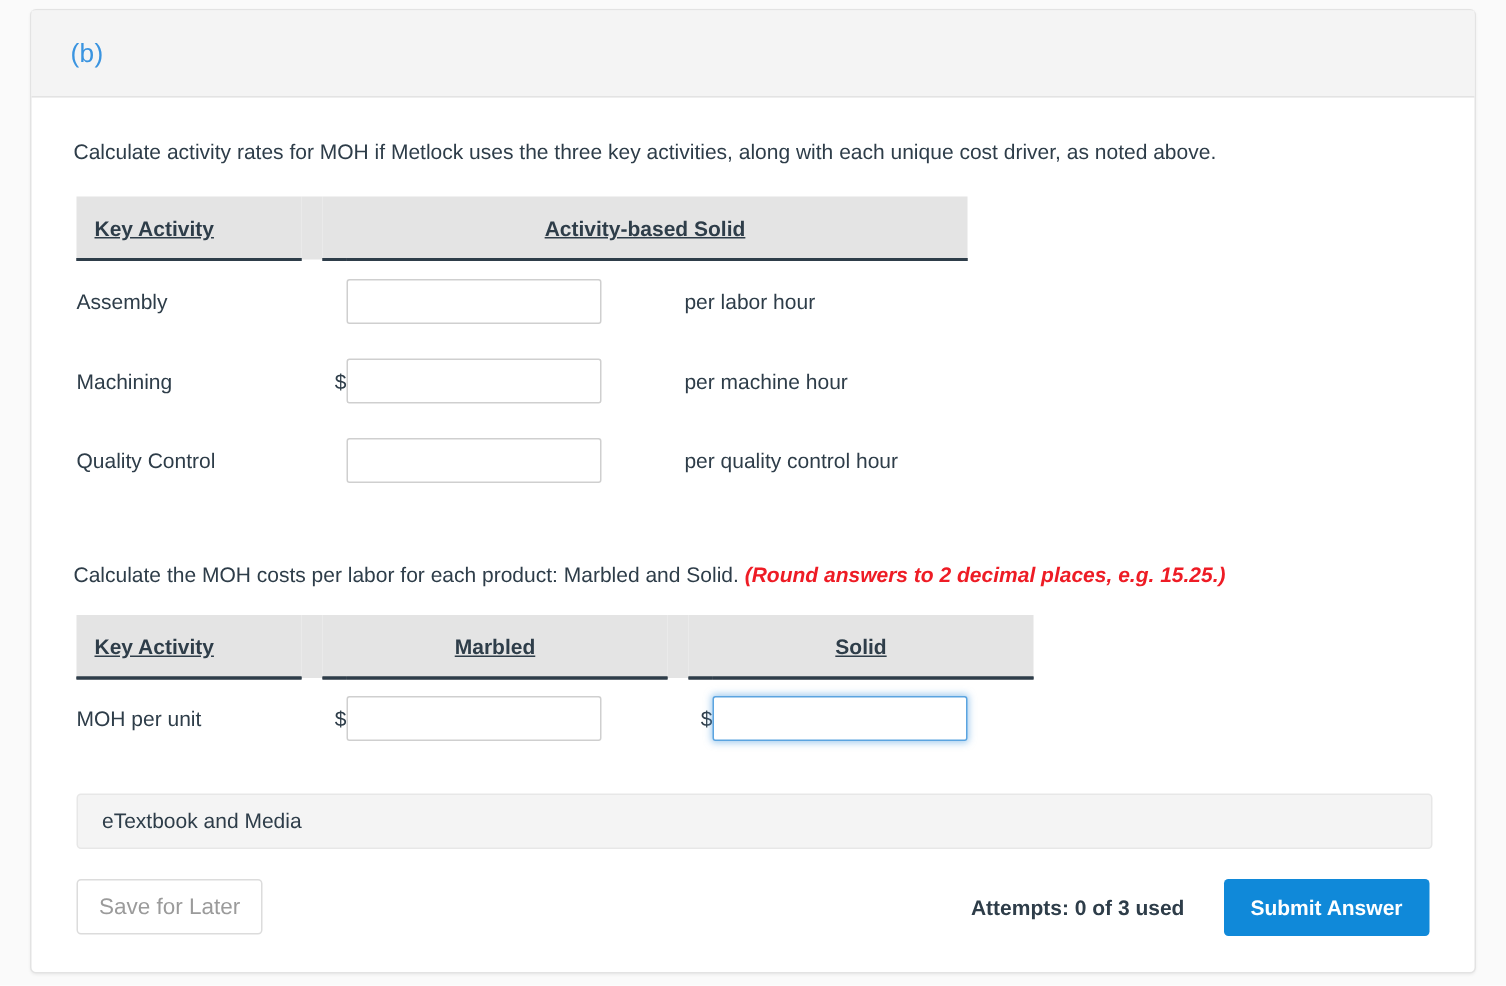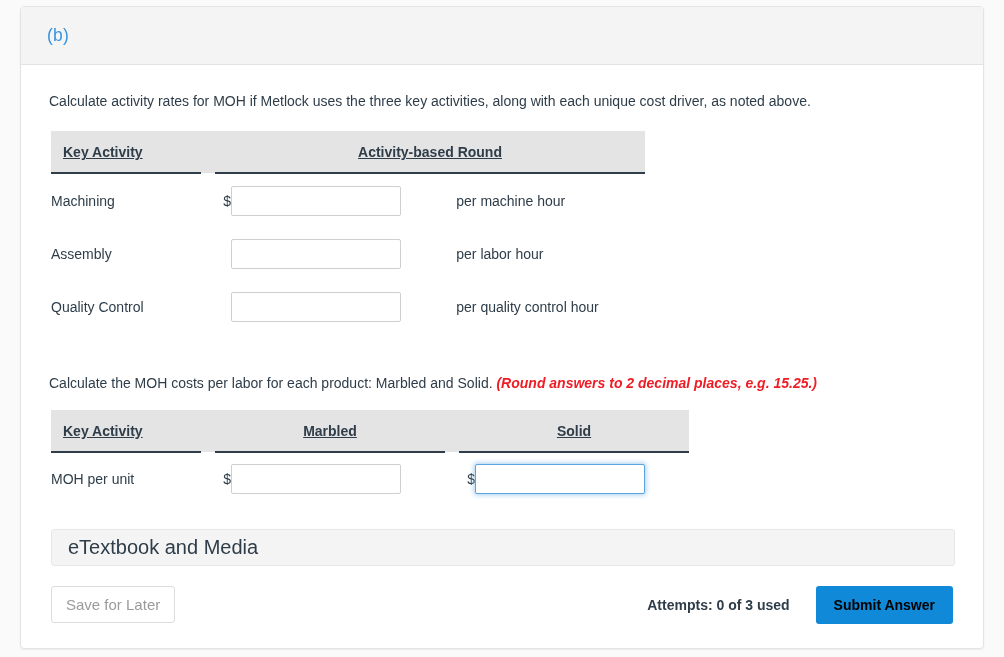--- a/index.html
+++ b/index.html
@@ -150,21 +150,21 @@
   
   .etextbook {
     margin: 0 0 0 2px;
     background: #f4f4f4;
     border: 1px solid #e7e7e7;
     border-radius: 3px;
     height: 37px;
     display: flex;
     align-items: center;
     padding-left: 16px;
-    font-size: 20px;
+    font-size: 14px;
     color: #2e3d49;
     box-sizing: border-box;
   }
 
   
   .card-footer {
     display: flex;
     align-items: center;
     justify-content: space-between;
     padding: 20px 2px 24px 2px;
@@ -187,21 +187,21 @@
   .attempts {
     font-size: 14px;
     font-weight: bold;
     color: #2e3d49;
     white-space: nowrap;
   }
   .btn-submit {
     background: #1089d9;
     border: none;
     border-radius: 3px;
-    color: #000000;
+    color: #ffffff;
     font-size: 14px;
     font-weight: bold;
     font-family: "Liberation Sans", sans-serif;
     padding: 11px 18px;
     cursor: pointer;
   }
 </style>
 </head>
 <body>
 
@@ -213,41 +213,41 @@
 
   <div class="card-body">
 
     <p class="prompt">Calculate activity rates for MOH if Metlock uses the three key activities, along with each unique cost driver, as noted above.</p>
 
     <table class="act-table">
       <thead>
         <tr>
           <th class="th-left t1-col-activity">Key Activity</th>
           <th class="spacer-col"></th>
-          <th class="th-center t1-col-rate" colspan="3">Activity-based Round</th>
+          <th class="th-center t1-col-rate" colspan="3">Activity-based Solid</th>
         </tr>
       </thead>
       <tbody>
         <tr class="t1-row">
+          <td class="row-label">Assembly</td>
+          <td></td>
+          <td class="dollar"></td>
+          <td>
+            <input class="answer" type="text" value="" style="">
+          </td>
+          <td class="unit-text">per labor hour</td>
+        </tr>
+        <tr class="t1-row">
           <td class="row-label">Machining</td>
           <td></td>
           <td class="dollar">$</td>
           <td>
             <input class="answer" type="text" value="" style="">
           </td>
           <td class="unit-text">per machine hour</td>
-        </tr>
-        <tr class="t1-row">
-          <td class="row-label">Assembly</td>
-          <td></td>
-          <td class="dollar"></td>
-          <td>
-            <input class="answer" type="text" value="" style="">
-          </td>
-          <td class="unit-text">per labor hour</td>
         </tr>
         <tr class="t1-row">
           <td class="row-label">Quality Control</td>
           <td></td>
           <td class="dollar"></td>
           <td>
             <input class="answer" type="text" value="" style="">
           </td>
           <td class="unit-text">per quality control hour</td>
         </tr>

